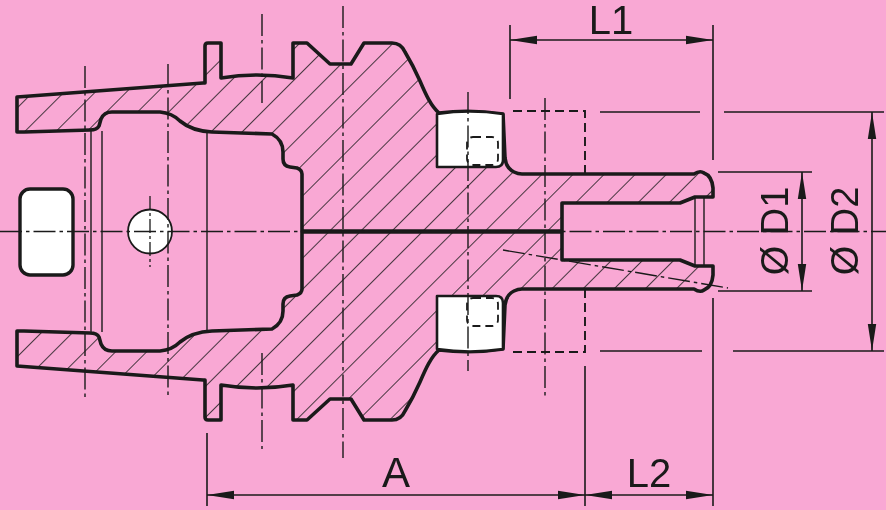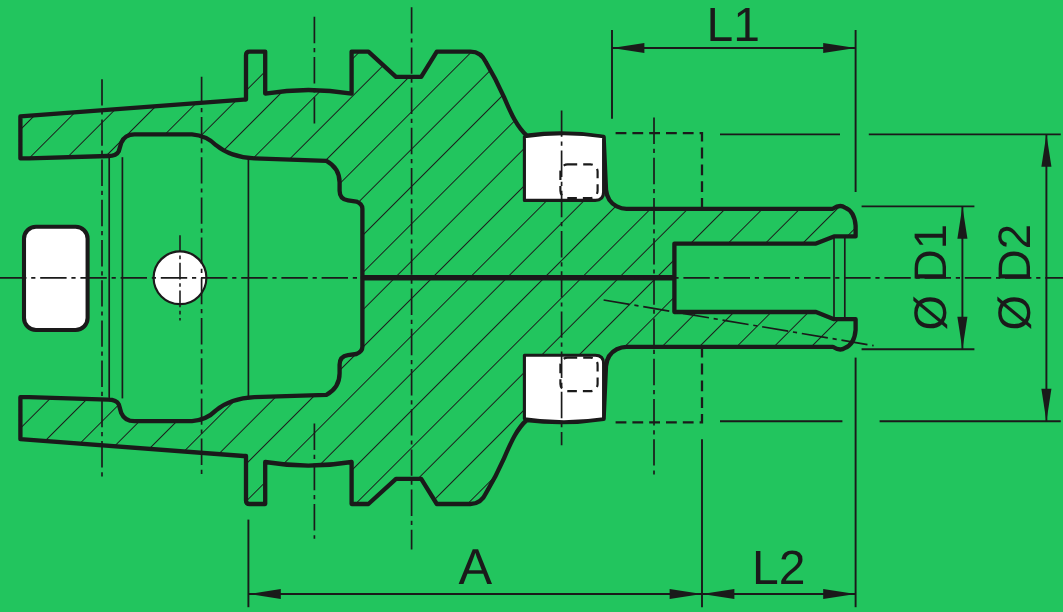--- a/index.html
+++ b/index.html
@@ -1,17 +1,17 @@
 <!DOCTYPE html>
 <html><head>
 <meta charset="utf-8">
 <style>
   html,body{margin:0;padding:0;background:#ffffff;}
   .stage{
-    position:relative;width:886px;height:510px;background:#22c55e;
+    position:relative;width:886px;height:510px;background:#f9a8d4;
     font-family:"Liberation Sans", sans-serif;overflow:hidden;
   }
   svg{display:block}
   text.dim{
     font-family:"Liberation Sans", sans-serif;
     fill:#1a1a1a;
   }
 </style>
 </head>
 <body>

